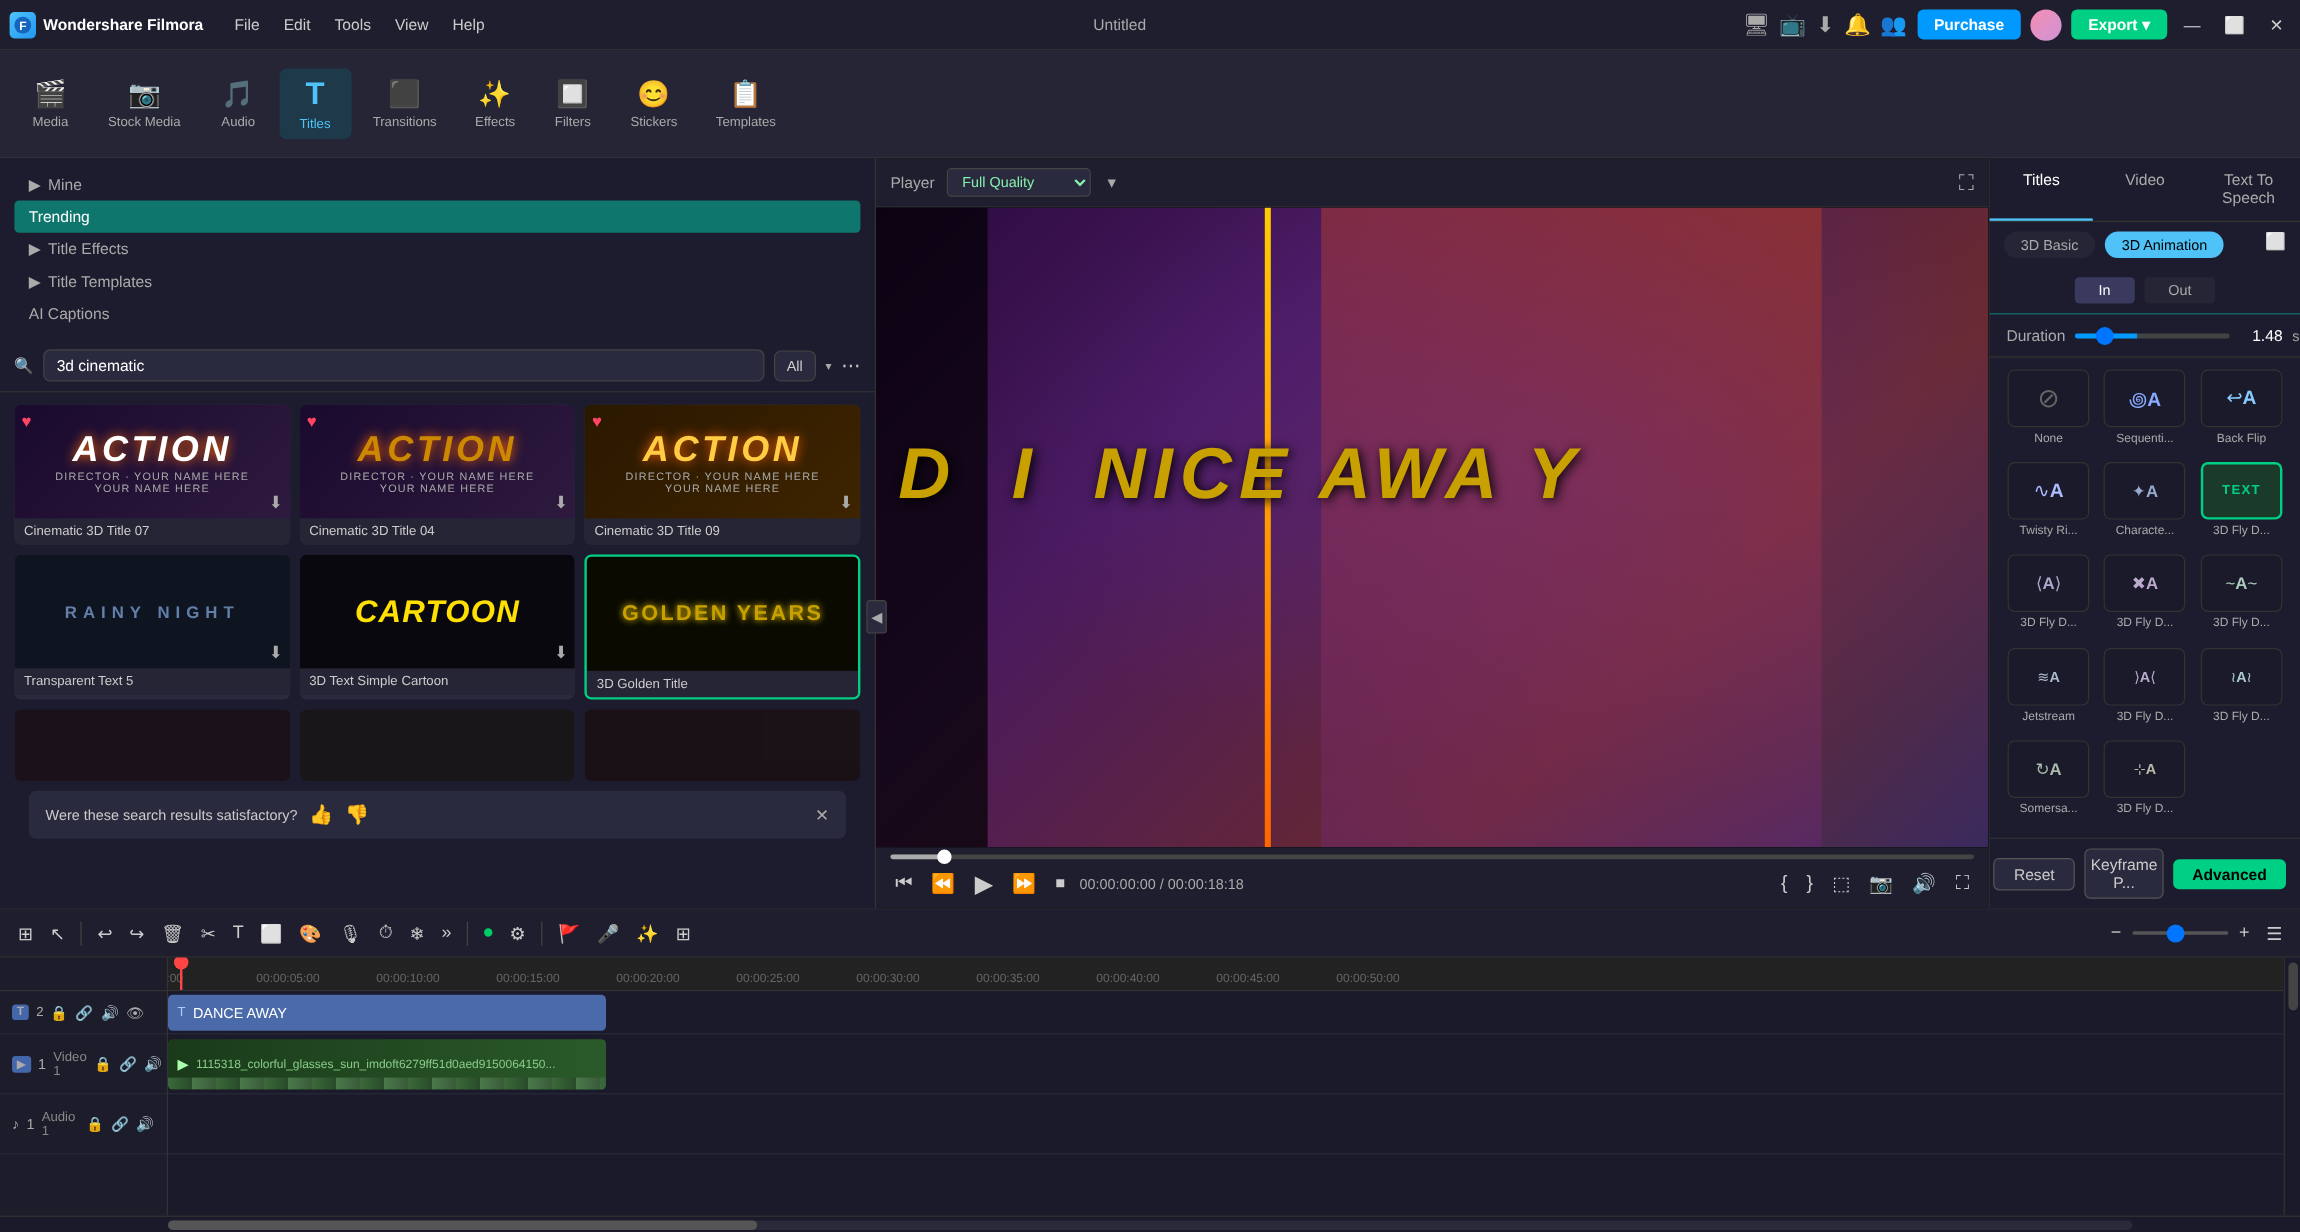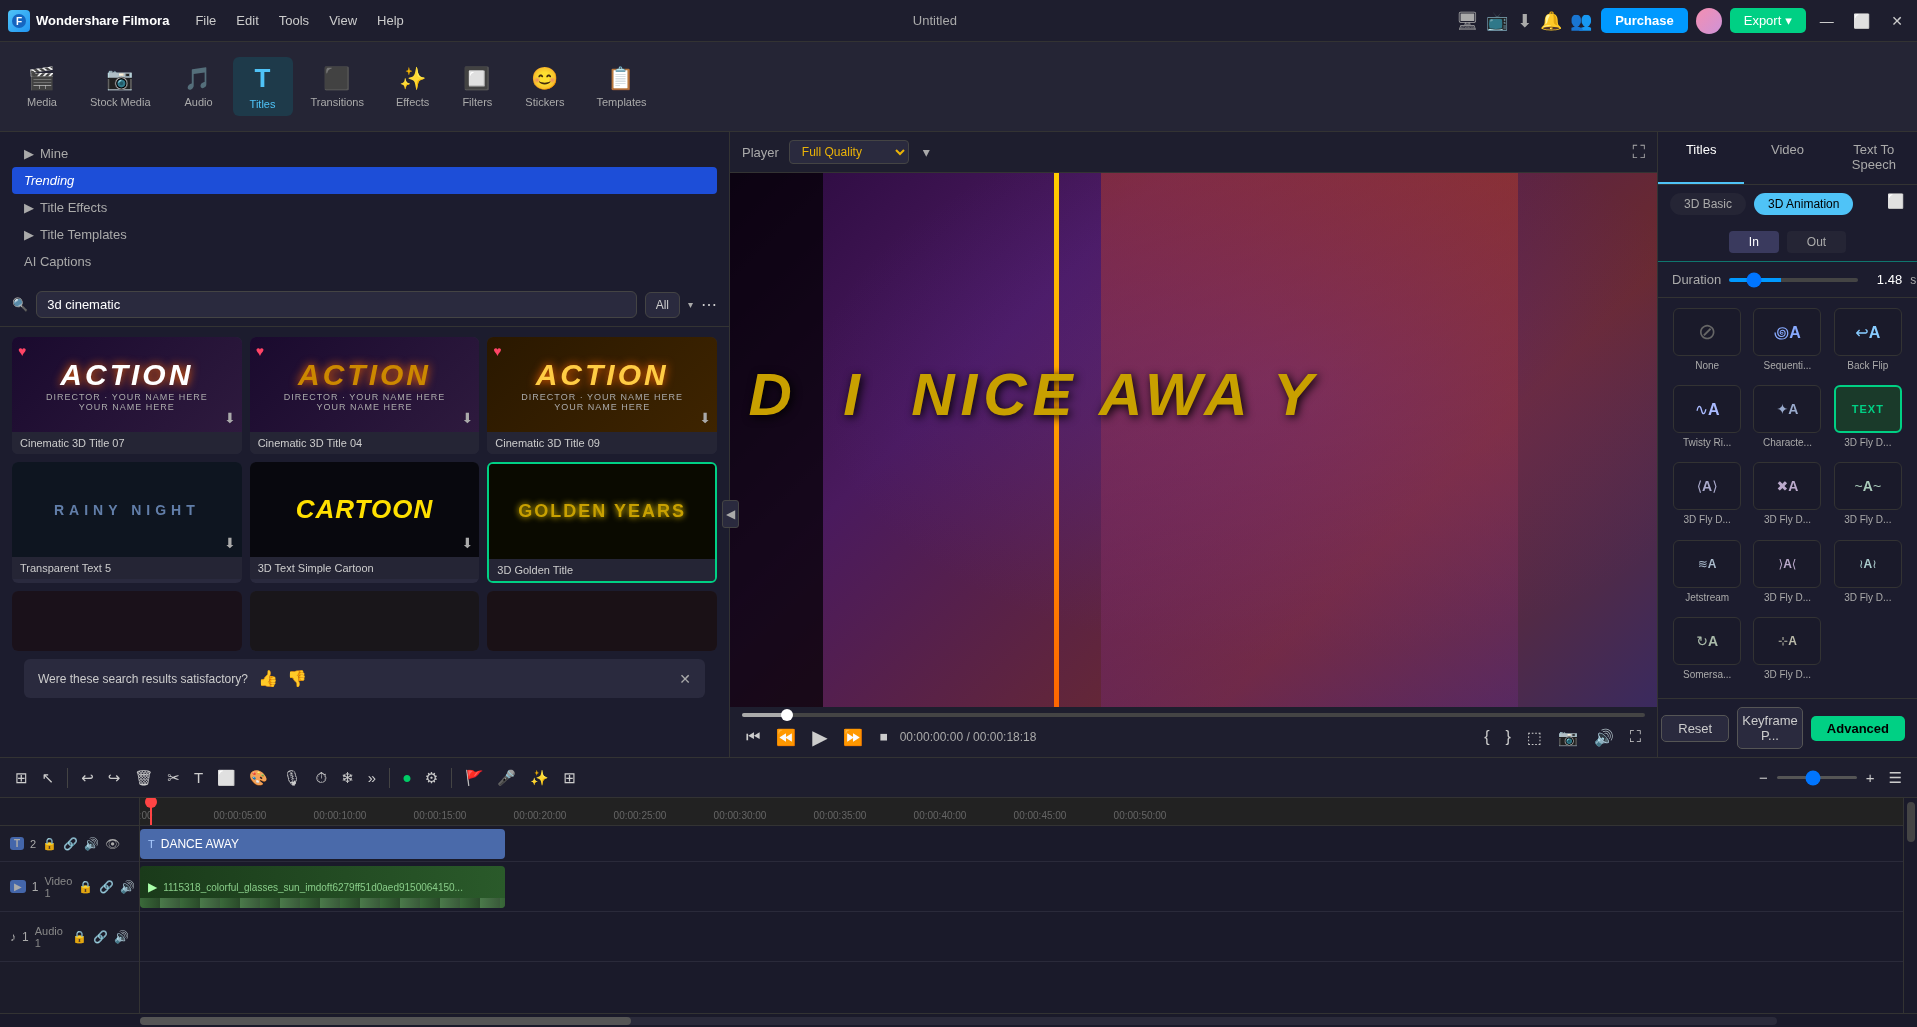--- a/index.html
+++ b/index.html
@@ -7,38 +7,38 @@
 
     
     .topbar { display: flex; align-items: center; background: #1e1e2e; height: 42px; padding: 0 8px; border-bottom: 1px solid #333; }
     .logo { display: flex; align-items: center; gap: 6px; margin-right: 16px; }
     .logo-icon { width: 22px; height: 22px; background: linear-gradient(135deg, #4fc3f7, #2196f3); border-radius: 4px; display: flex; align-items: center; justify-content: center; font-size: 12px; font-weight: bold; }
     .logo-text { font-size: 13px; font-weight: 600; color: #fff; }
     .menu-item { padding: 4px 10px; font-size: 13px; color: #ccc; cursor: pointer; border-radius: 4px; }
     .title-center { flex: 1; text-align: center; font-size: 13px; color: #aaa; }
     .topbar-right { display: flex; align-items: center; gap: 8px; }
     .btn-purchase { background: #0099ff; color: #fff; border: none; padding: 5px 14px; border-radius: 5px; font-size: 13px; cursor: pointer; font-weight: 600; }
-    .btn-export { background: #00d084; color: #fff; border: none; padding: 5px 14px; border-radius: 5px; font-size: 13px; cursor: pointer; font-weight: 400; display: flex; align-items: center; gap: 4px; }
+    .btn-export { background: #00d084; color: #fff; border: none; padding: 5px 14px; border-radius: 5px; font-size: 13px; cursor: pointer; font-weight: 700; display: flex; align-items: center; gap: 4px; }
     .avatar { width: 26px; height: 26px; border-radius: 50%; background: linear-gradient(135deg, #f48fb1, #ce93d8); }
     .win-btn { background: none; border: none; color: #ccc; font-size: 14px; cursor: pointer; padding: 2px 6px; }
 
     
     .toolbar { display: flex; align-items: center; background: #252535; height: 90px; padding: 0 12px; border-bottom: 1px solid #333; gap: 4px; }
     .tool-item { display: flex; flex-direction: column; align-items: center; justify-content: center; gap: 4px; padding: 6px 14px; border-radius: 6px; cursor: pointer; color: #aaa; font-size: 11px; min-width: 60px; }
     .tool-item.active { color: #4fc3f7; background: #1e3a4a; }
     .tool-icon { font-size: 22px; }
 
     
     .main { display: flex; height: calc(1027px - 42px - 90px - 270px); }
 
     
     .left-panel { width: 730px; background: #1c1c2e; border-right: 1px solid #333; display: flex; flex-direction: column; }
     .left-panel-nav { padding: 8px 12px; }
     .nav-cat { padding: 6px 12px; border-radius: 4px; cursor: pointer; color: #aaa; font-size: 13px; }
-    .nav-cat.active { background: #1d4ed8; color: #fff; font-style: italic; }
+    .nav-cat.active { background: #0f766e; color: #fff; }
     .nav-cat-group { padding: 6px 12px; border-radius: 4px; cursor: pointer; color: #aaa; font-size: 13px; display: flex; align-items: center; gap: 6px; }
 
     
     .search-bar { display: flex; align-items: center; padding: 8px 12px; gap: 8px; border-bottom: 1px solid #333; }
     .search-input { flex: 1; background: #2a2a3e; border: 1px solid #444; border-radius: 6px; padding: 5px 10px; color: #fff; font-size: 13px; }
     .filter-btn { background: #2a2a3e; border: 1px solid #444; border-radius: 6px; padding: 5px 10px; color: #ccc; cursor: pointer; font-size: 12px; }
     .more-btn { background: none; border: none; color: #ccc; cursor: pointer; font-size: 16px; }
 
     
     .grid-container { flex: 1; overflow-y: auto; padding: 10px 12px; }
@@ -52,21 +52,21 @@
     .dl-badge { position: absolute; bottom: 6px; right: 6px; color: #aaa; font-size: 14px; }
     .grid-label { padding: 5px 8px; font-size: 11px; color: #ccc; background: #252535; }
     .satisfaction-bar { margin: 8px 12px; background: #2a2a3e; border-radius: 6px; padding: 10px 14px; display: flex; align-items: center; gap: 10px; font-size: 12px; color: #ccc; }
     .sat-close { margin-left: auto; background: none; border: none; color: #aaa; cursor: pointer; font-size: 14px; }
     .sat-thumb { background: none; border: none; color: #aaa; cursor: pointer; font-size: 16px; }
 
     
     .preview-area { flex: 1; background: #111; display: flex; flex-direction: column; }
     .preview-topbar { display: flex; align-items: center; padding: 8px 12px; background: #1e1e2e; border-bottom: 1px solid #333; gap: 10px; }
     .preview-label { color: #aaa; font-size: 13px; }
-    .quality-select { background: #2a2a3e; border: 1px solid #444; border-radius: 4px; color: #eab308; padding: 3px 8px; font-size: 12px; }
+    .quality-select { background: #2a2a3e; border: 1px solid #444; border-radius: 4px; color: #86efac; padding: 3px 8px; font-size: 12px; }
     .preview-screen { flex: 1; background: #000; position: relative; overflow: hidden; display: flex; align-items: center; justify-content: center; }
     .preview-controls { background: #1e1e2e; padding: 6px 12px; display: flex; flex-direction: column; gap: 6px; }
     .progress-bar { width: 100%; height: 4px; background: #444; border-radius: 2px; position: relative; cursor: pointer; }
     .progress-fill { height: 100%; width: 5%; background: #aaa; border-radius: 2px; }
     .progress-thumb { position: absolute; top: -4px; left: 5%; width: 12px; height: 12px; background: #fff; border-radius: 50%; transform: translateX(-50%); }
     .ctrl-row { display: flex; align-items: center; gap: 8px; }
     .ctrl-btn { background: none; border: none; color: #ccc; cursor: pointer; font-size: 16px; padding: 2px 4px; }
     .time-display { color: #aaa; font-size: 12px; margin-left: 0; }
     .ctrl-spacer { flex: 1; }
 

